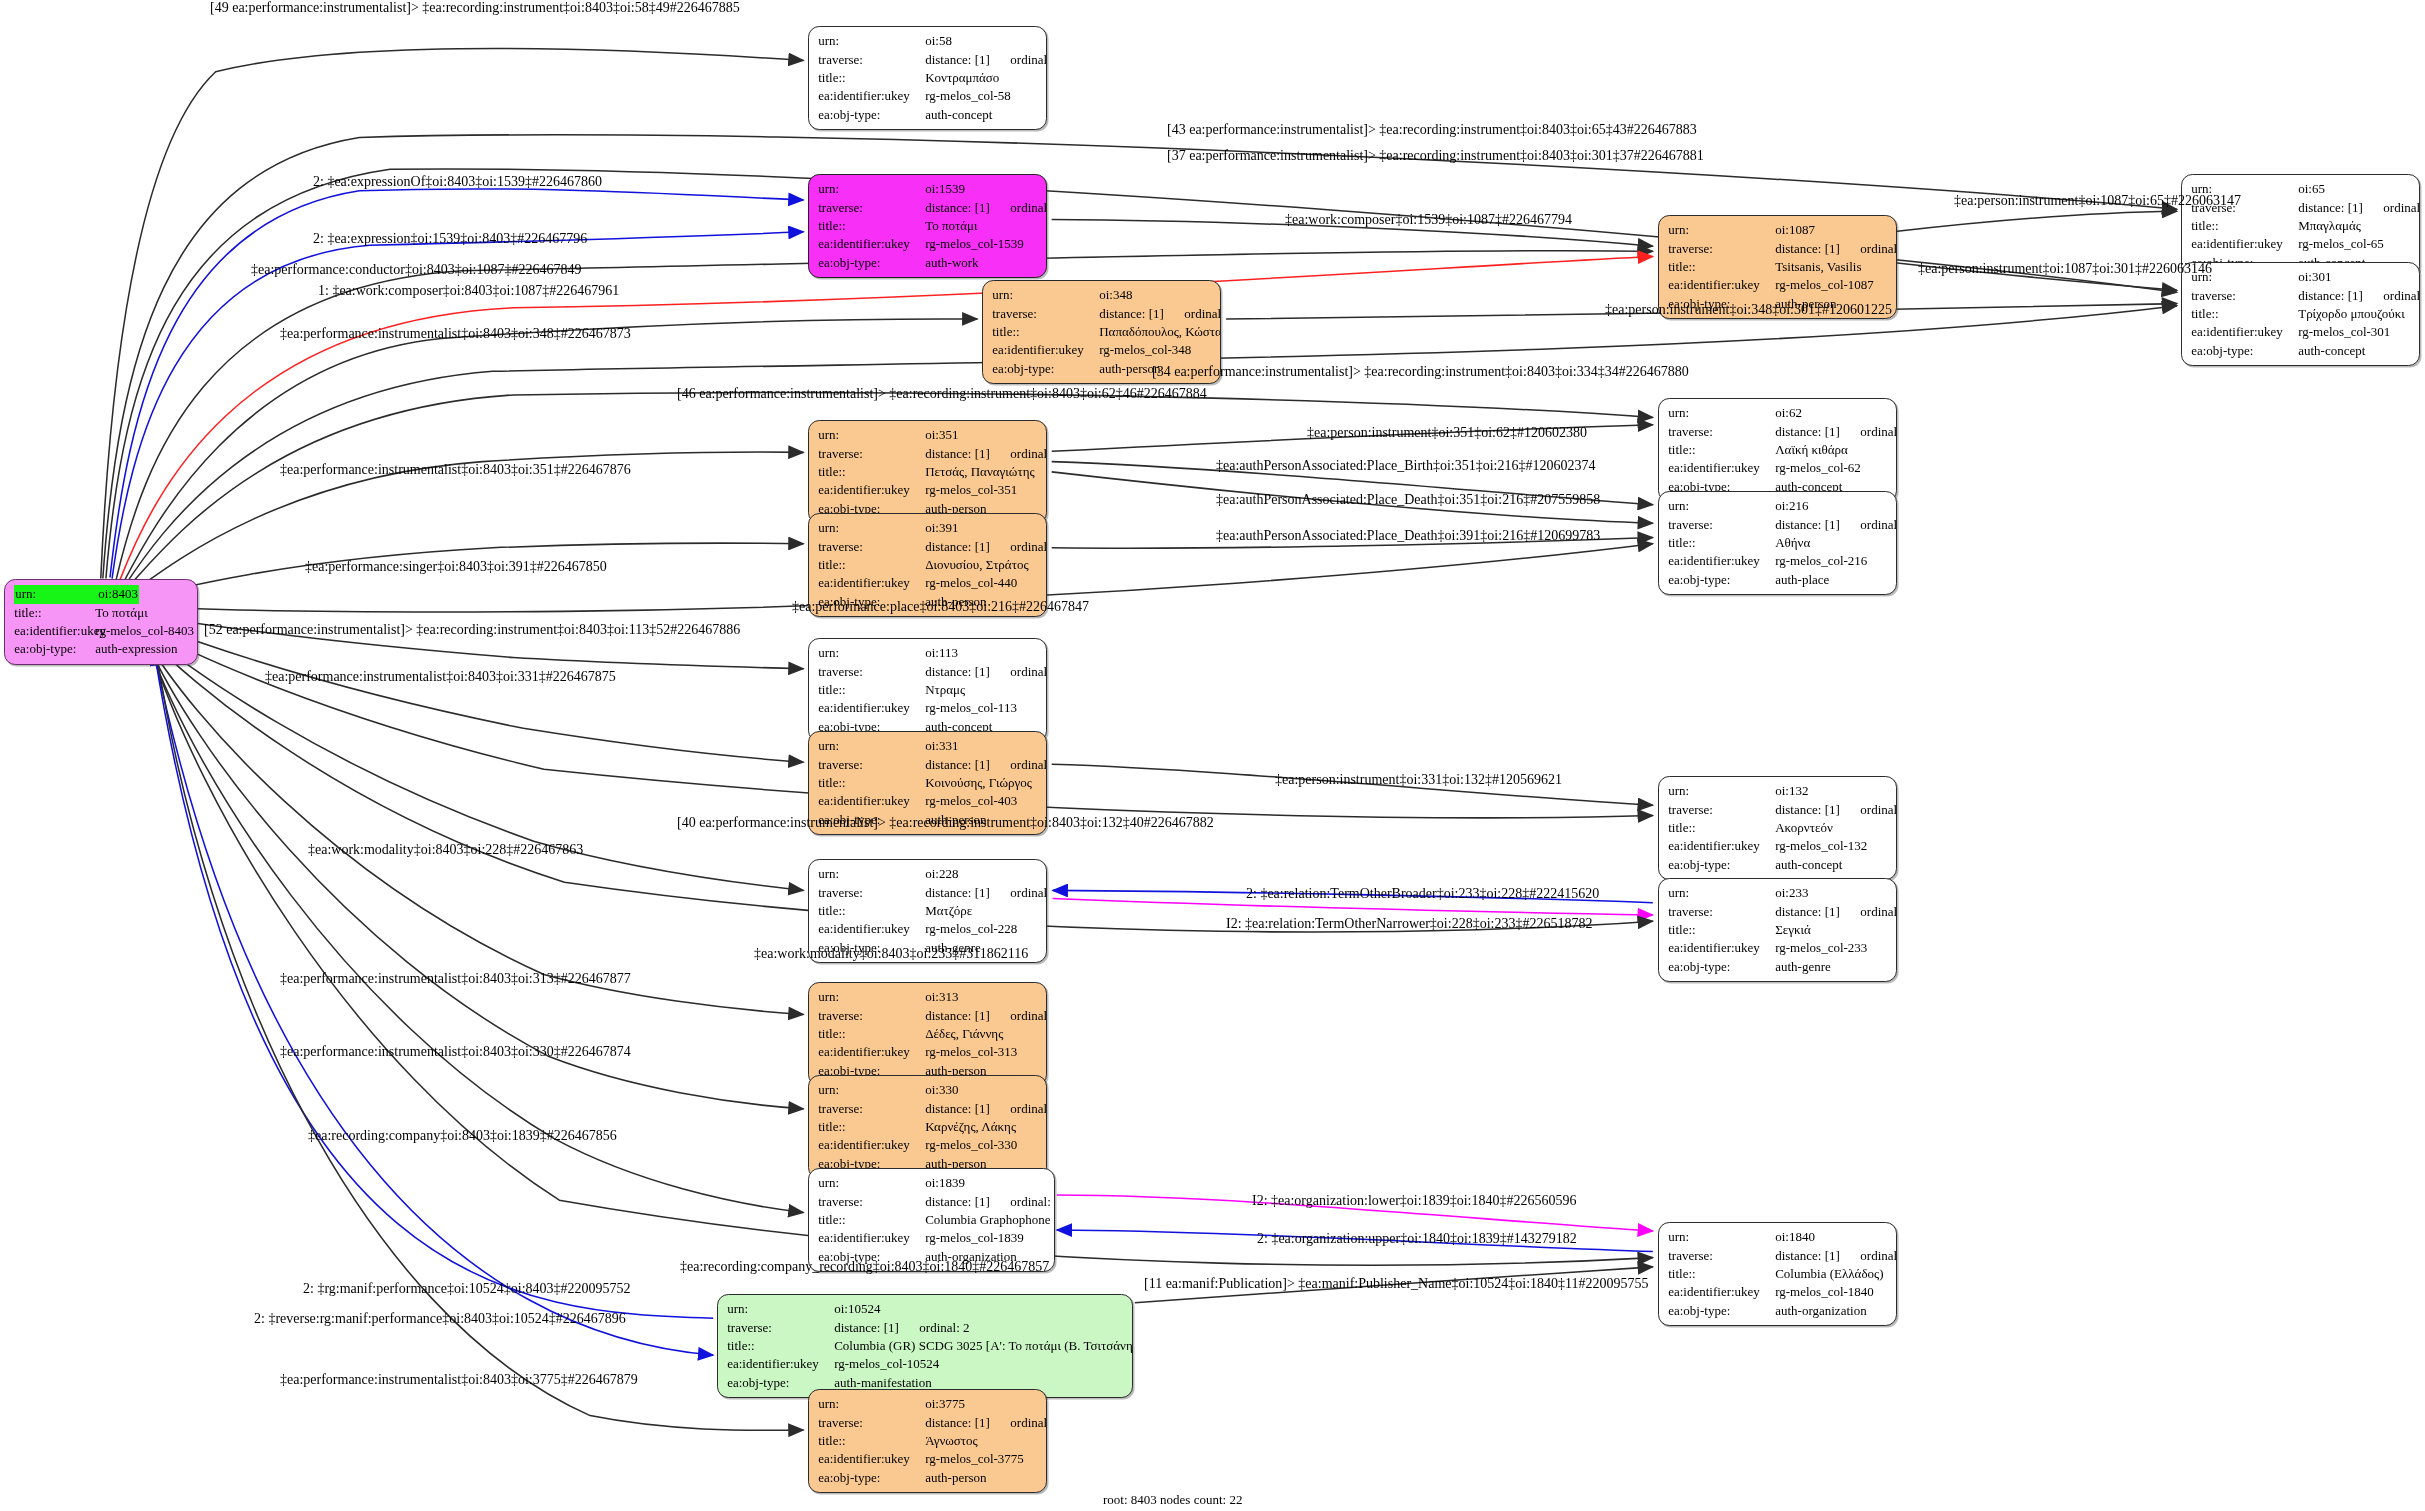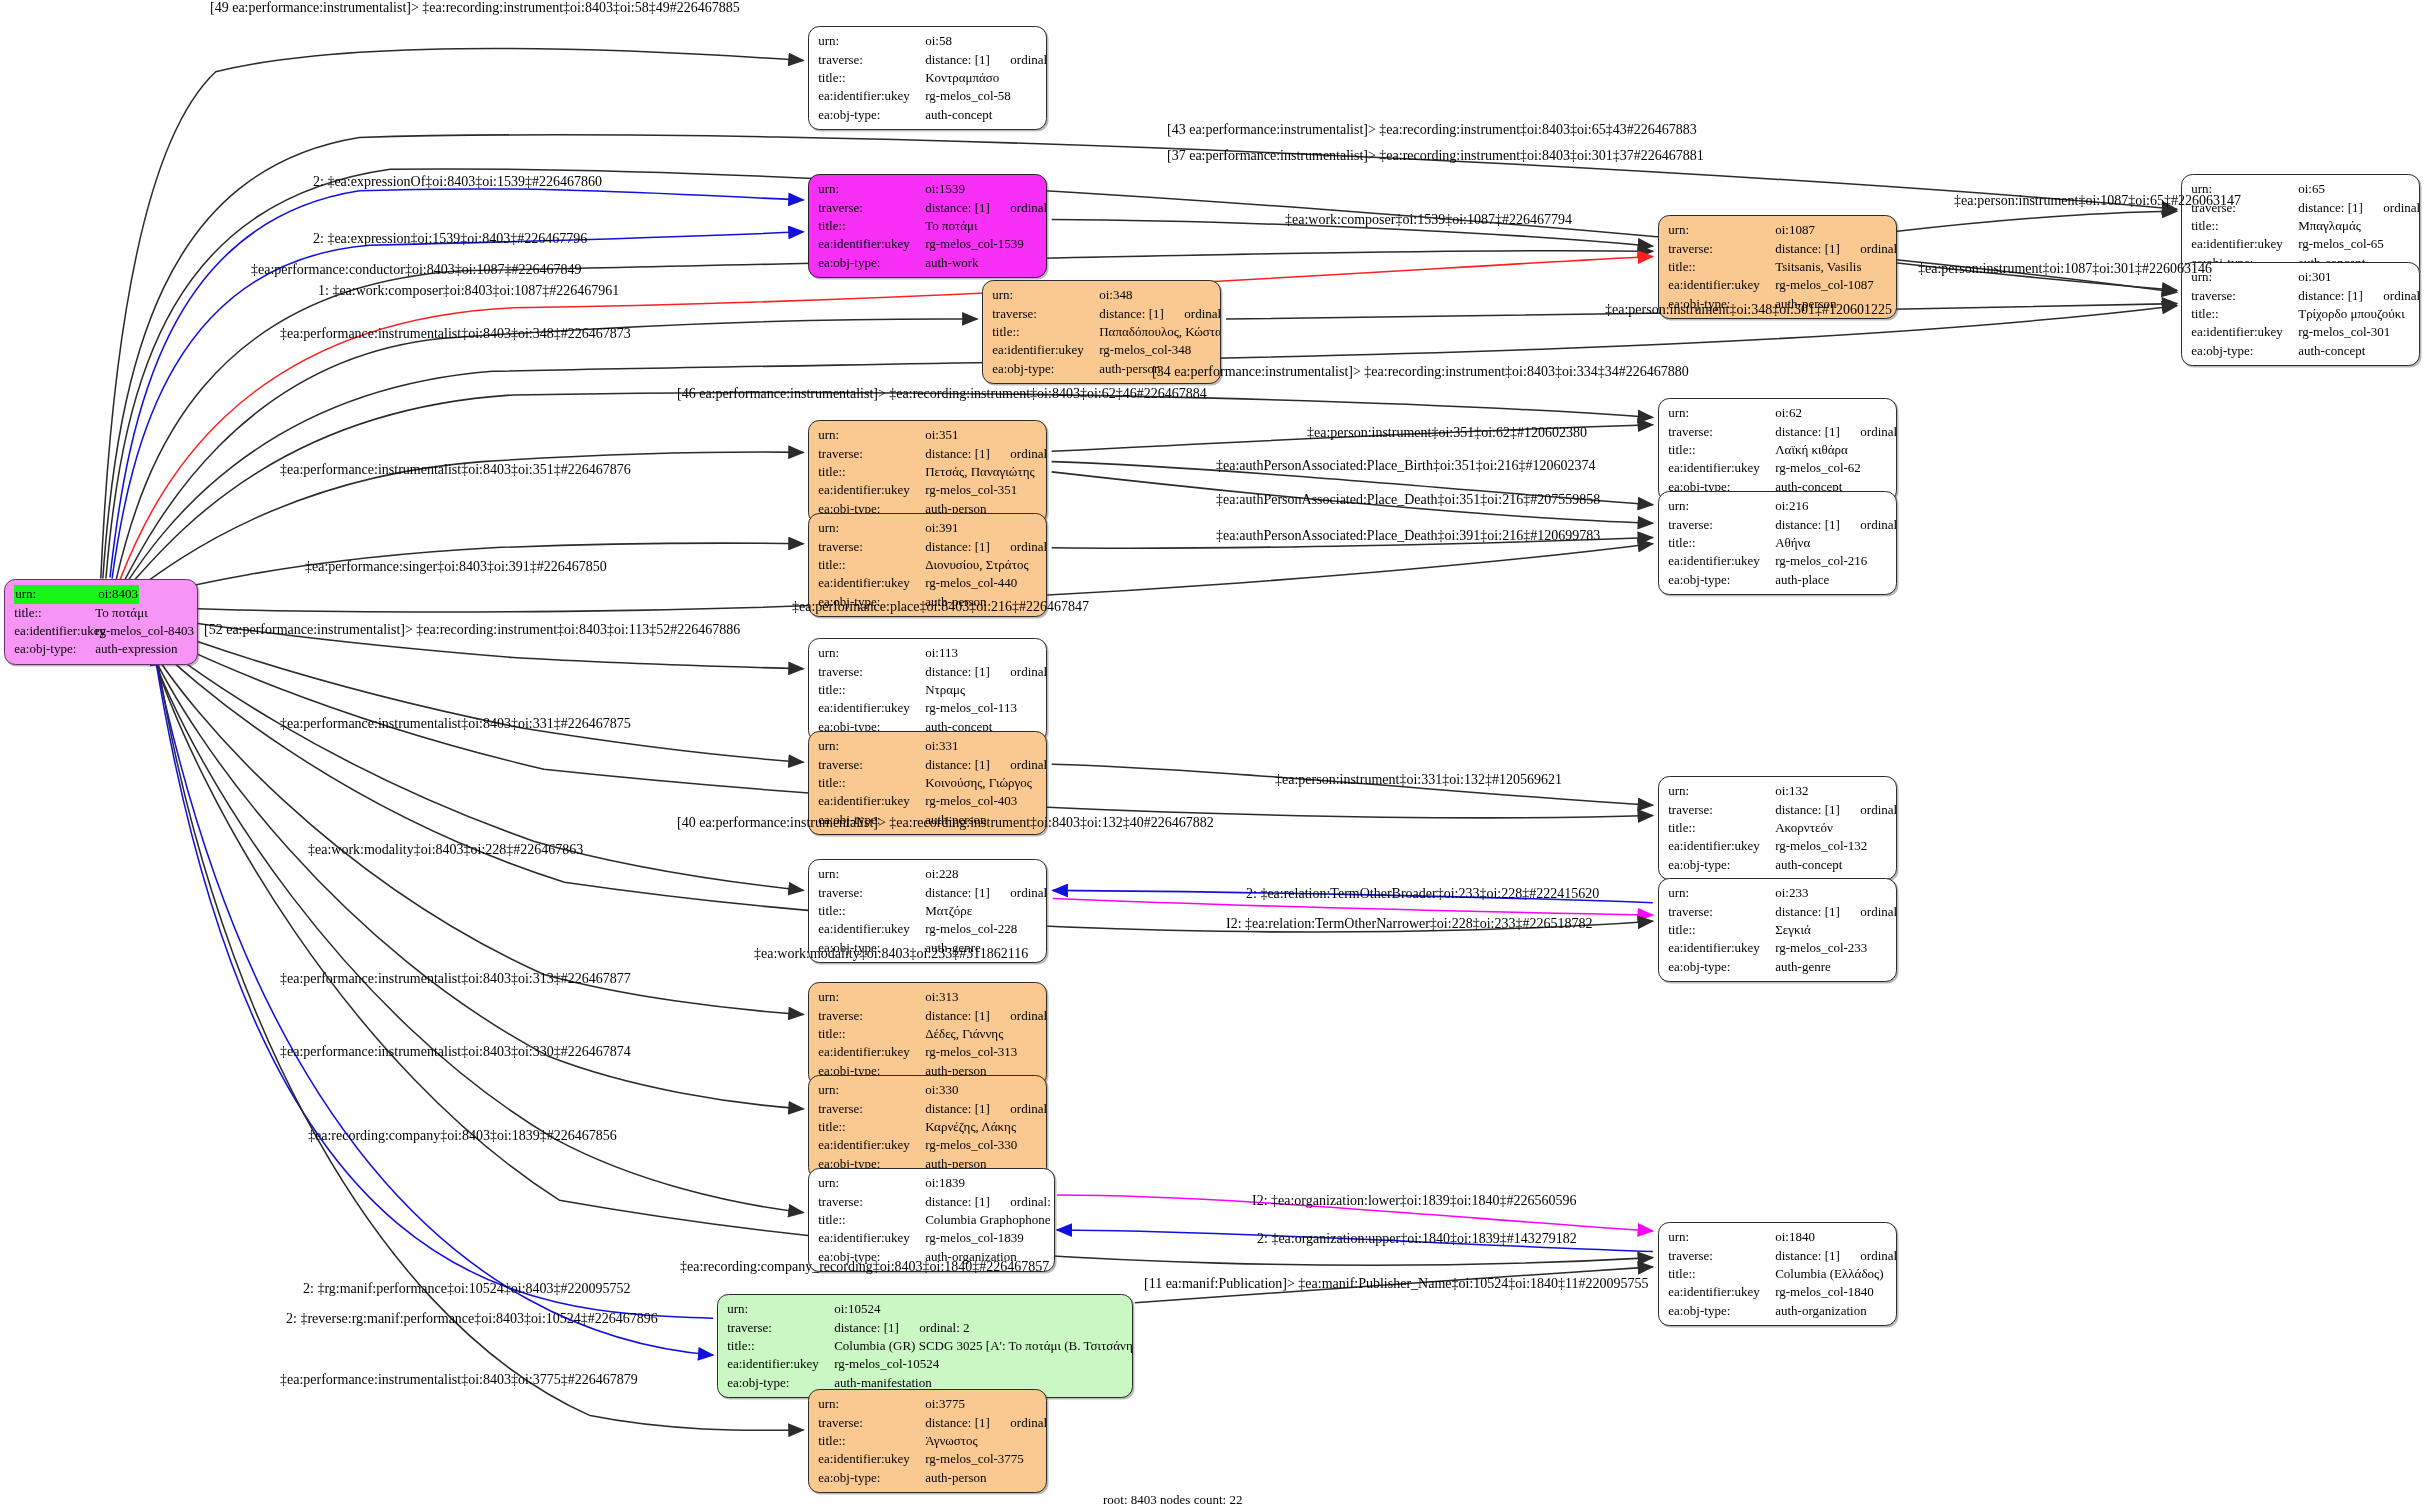--- a/index.html
+++ b/index.html
@@ -674,35 +674,35 @@
       <div class="elabel" style="left: 1152px; top: 364px; color: rgb(0, 0, 0);">[34 ea:performance:instrumentalist]&gt; ‡ea:recording:instrument‡oi:8403‡oi:334‡34#226467880</div>
       <div class="elabel" style="left: 677px; top: 386px; color: rgb(0, 0, 0);">[46 ea:performance:instrumentalist]&gt; ‡ea:recording:instrument‡oi:8403‡oi:62‡46#226467884</div>
       <div class="elabel" style="left: 1267px; top: 425px; color: rgb(0, 0, 0); margin-left: 40px;">‡ea:person:instrument‡oi:351‡oi:62‡#120602380</div>
       <div class="elabel" style="left: 1216px; top: 458px; color: rgb(0, 0, 0);">‡ea:authPersonAssociated:Place_Birth‡oi:351‡oi:216‡#120602374</div>
       <div class="elabel" style="left: 280px; top: 462px; color: rgb(0, 0, 0);">‡ea:performance:instrumentalist‡oi:8403‡oi:351‡#226467876</div>
       <div class="elabel" style="left: 1216px; top: 492px; color: rgb(0, 0, 0);">‡ea:authPersonAssociated:Place_Death‡oi:351‡oi:216‡#207559858</div>
       <div class="elabel" style="left: 1216px; top: 528px; color: rgb(0, 0, 0);">‡ea:authPersonAssociated:Place_Death‡oi:391‡oi:216‡#120699783</div>
       <div class="elabel" style="left: 305px; top: 559px; color: rgb(0, 0, 0);">‡ea:performance:singer‡oi:8403‡oi:391‡#226467850</div>
       <div class="elabel" style="left: 792px; top: 599px; color: rgb(0, 0, 0);">‡ea:performance:place‡oi:8403‡oi:216‡#226467847</div>
       <div class="elabel" style="left: 204px; top: 622px; color: rgb(0, 0, 0);">[52 ea:performance:instrumentalist]&gt; ‡ea:recording:instrument‡oi:8403‡oi:113‡52#226467886</div>
-      <div class="elabel" style="left: 280px; top: 669px; color: rgb(0, 0, 0); margin-top: 47px;">‡ea:performance:instrumentalist‡oi:8403‡oi:331‡#226467875</div>
+      <div class="elabel" style="left: 265px; top: 669px; color: rgb(0, 0, 0);">‡ea:performance:instrumentalist‡oi:8403‡oi:331‡#226467875</div>
       <div class="elabel" style="left: 1275px; top: 772px; color: rgb(0, 0, 0);">‡ea:person:instrument‡oi:331‡oi:132‡#120569621</div>
       <div class="elabel" style="left: 677px; top: 815px; color: rgb(0, 0, 0);">[40 ea:performance:instrumentalist]&gt; ‡ea:recording:instrument‡oi:8403‡oi:132‡40#226467882</div>
       <div class="elabel" style="left: 308px; top: 842px; color: rgb(0, 0, 0);">‡ea:work:modality‡oi:8403‡oi:228‡#226467863</div>
       <div class="elabel" style="left: 1246px; top: 886px; color: rgb(0, 0, 0);">2: ‡ea:relation:TermOtherBroader‡oi:233‡oi:228‡#222415620</div>
       <div class="elabel" style="left: 1226px; top: 916px; color: rgb(0, 0, 0);">I2: ‡ea:relation:TermOtherNarrower‡oi:228‡oi:233‡#226518782</div>
       <div class="elabel" style="left: 754px; top: 946px; color: rgb(0, 0, 0);">‡ea:work:modality‡oi:8403‡oi:233‡#311862116</div>
       <div class="elabel" style="left: 280px; top: 971px; color: rgb(0, 0, 0);">‡ea:performance:instrumentalist‡oi:8403‡oi:313‡#226467877</div>
       <div class="elabel" style="left: 280px; top: 1044px; color: rgb(0, 0, 0);">‡ea:performance:instrumentalist‡oi:8403‡oi:330‡#226467874</div>
       <div class="elabel" style="left: 308px; top: 1128px; color: rgb(0, 0, 0);">‡ea:recording:company‡oi:8403‡oi:1839‡#226467856</div>
       <div class="elabel" style="left: 1252px; top: 1193px; color: rgb(0, 0, 0);">I2: ‡ea:organization:lower‡oi:1839‡oi:1840‡#226560596</div>
       <div class="elabel" style="left: 1257px; top: 1231px; color: rgb(0, 0, 0);">2: ‡ea:organization:upper‡oi:1840‡oi:1839‡#143279182</div>
       <div class="elabel" style="left: 680px; top: 1259px; color: rgb(0, 0, 0);">‡ea:recording:company_recording‡oi:8403‡oi:1840‡#226467857</div>
       <div class="elabel" style="left: 1144px; top: 1276px; color: rgb(0, 0, 0);">[11 ea:manif:Publication]&gt; ‡ea:manif:Publisher_Name‡oi:10524‡oi:1840‡11#220095755</div>
       <div class="elabel" style="left: 303px; top: 1281px; color: rgb(0, 0, 0);">2: ‡rg:manif:performance‡oi:10524‡oi:8403‡#220095752</div>
-      <div class="elabel" style="left: 254px; top: 1311px; color: rgb(0, 0, 0); margin-left: 32px;">2: ‡reverse:rg:manif:performance‡oi:8403‡oi:10524‡#226467896</div>
+      <div class="elabel" style="left: 254px; top: 1311px; color: rgb(0, 0, 0);">2: ‡reverse:rg:manif:performance‡oi:8403‡oi:10524‡#226467896</div>
       <div class="elabel" style="left: 280px; top: 1372px; color: rgb(0, 0, 0);">‡ea:performance:instrumentalist‡oi:8403‡oi:3775‡#226467879</div>
     </div>
 
   <div class="footer" style="left:1103px;top:1492px;">root: 8403 nodes count: 22</div>
 
 </div>
 
 
 </body></html>

